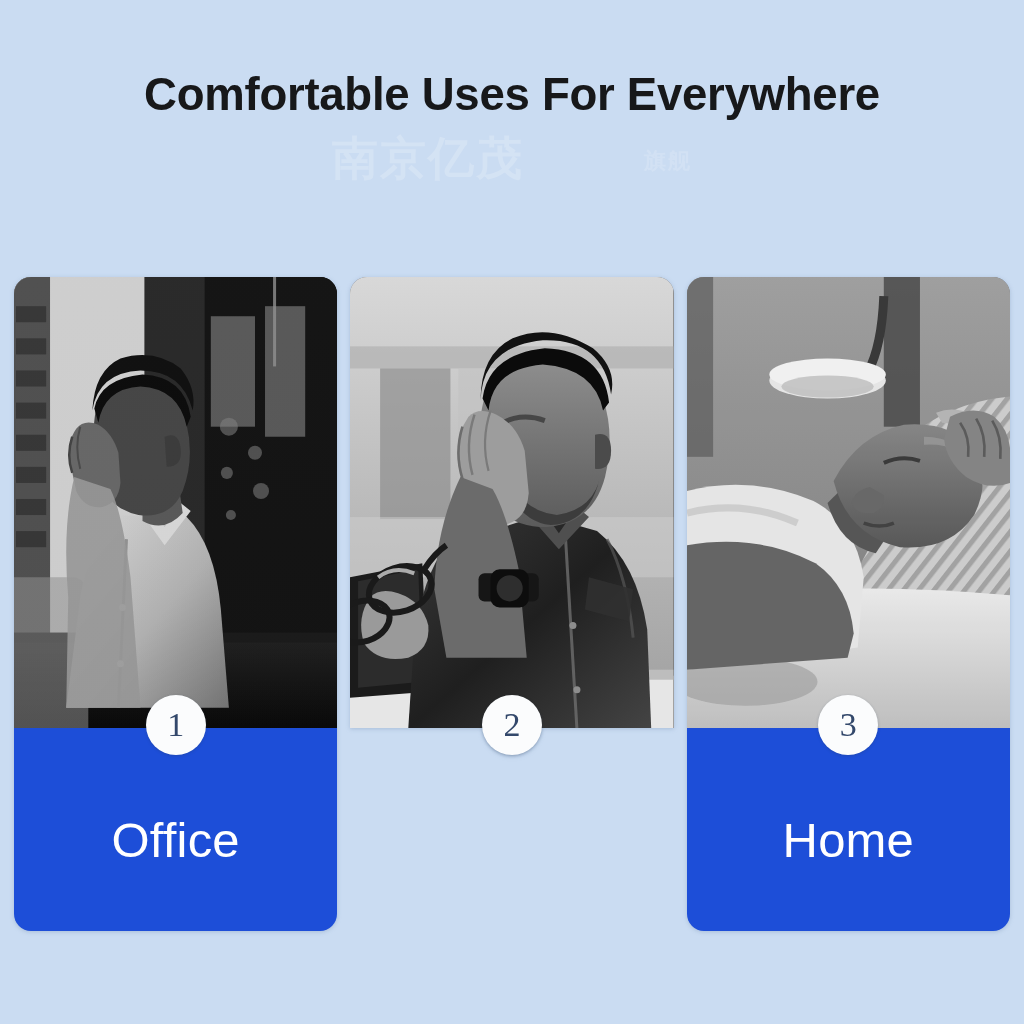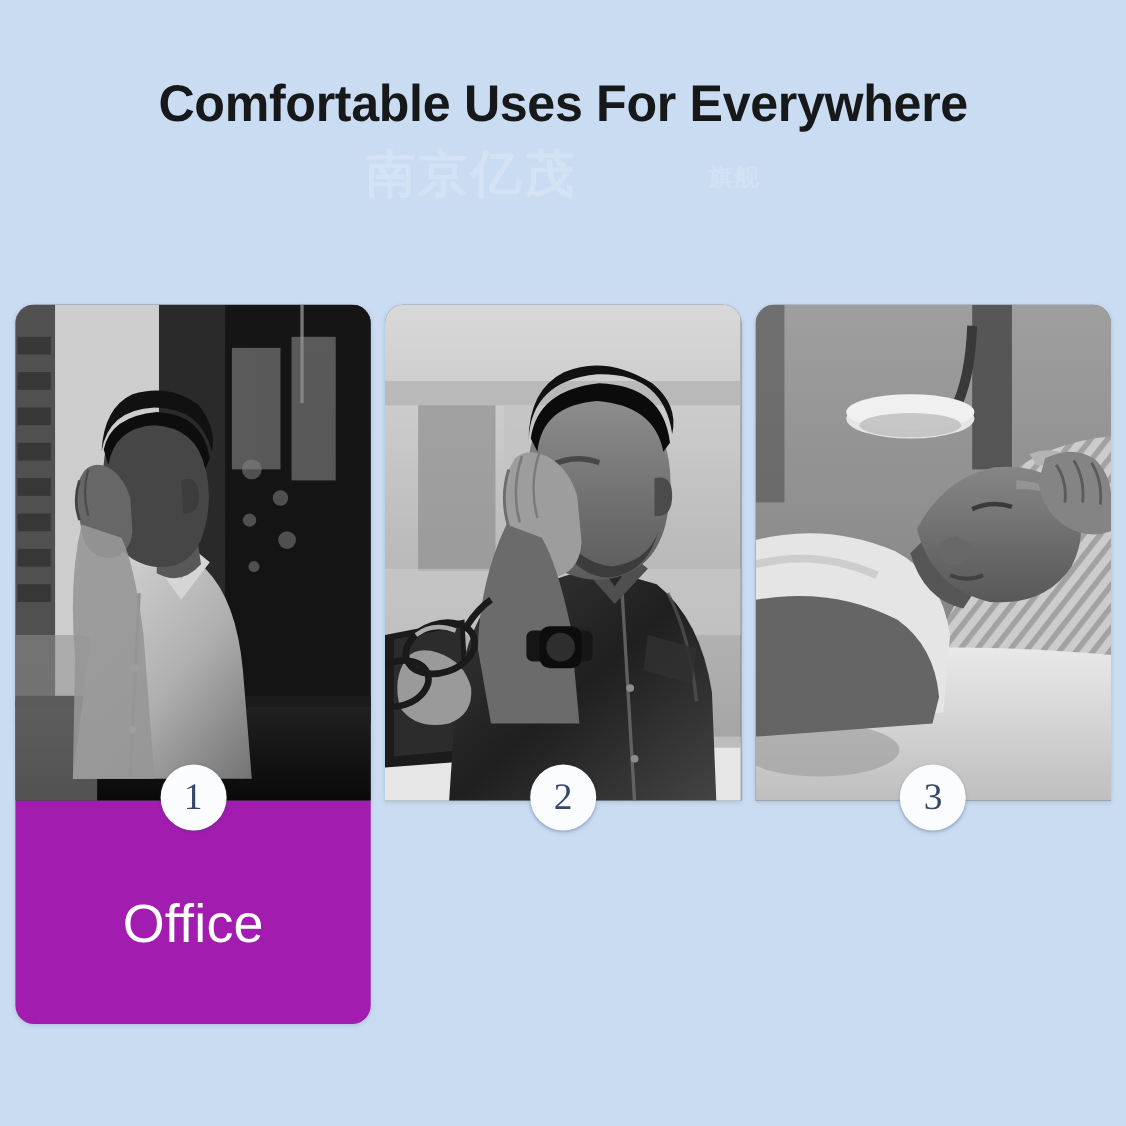--- a/index.html
+++ b/index.html
@@ -75,21 +75,21 @@
     border-radius: 17px 17px 0 0;
     overflow: hidden;
     background: #6e6e6e;
   }
 
   .card-photo svg { display: block; width: 100%; height: 100%; }
 
   .card-label {
     position: relative;
     height: 203px;
-    background: #a21caf;
+    background: #1d4ed8;
     border-radius: 0 0 17px 17px;
     display: flex;
     align-items: center;
     justify-content: center;
   }
 
   .card-label-text {
     font-size: 49px;
     font-weight: 400;
     color: #ffffff;
@@ -364,15 +364,18 @@
           <path d="M288 142 Q298 158 296 180"></path>
           <path d="M304 144 Q314 160 312 182"></path>
         </g>
 
         <rect width="322" height="451" fill="#000" opacity="0.04"></rect>
       </svg>
     </div>
     <div class="badge">
       <span class="badge-num">3</span>
     </div>
+    <div class="card-label">
+      <span class="card-label-text">Home</span>
+    </div>
   </div>
 
 </div>
 
 </body></html>

